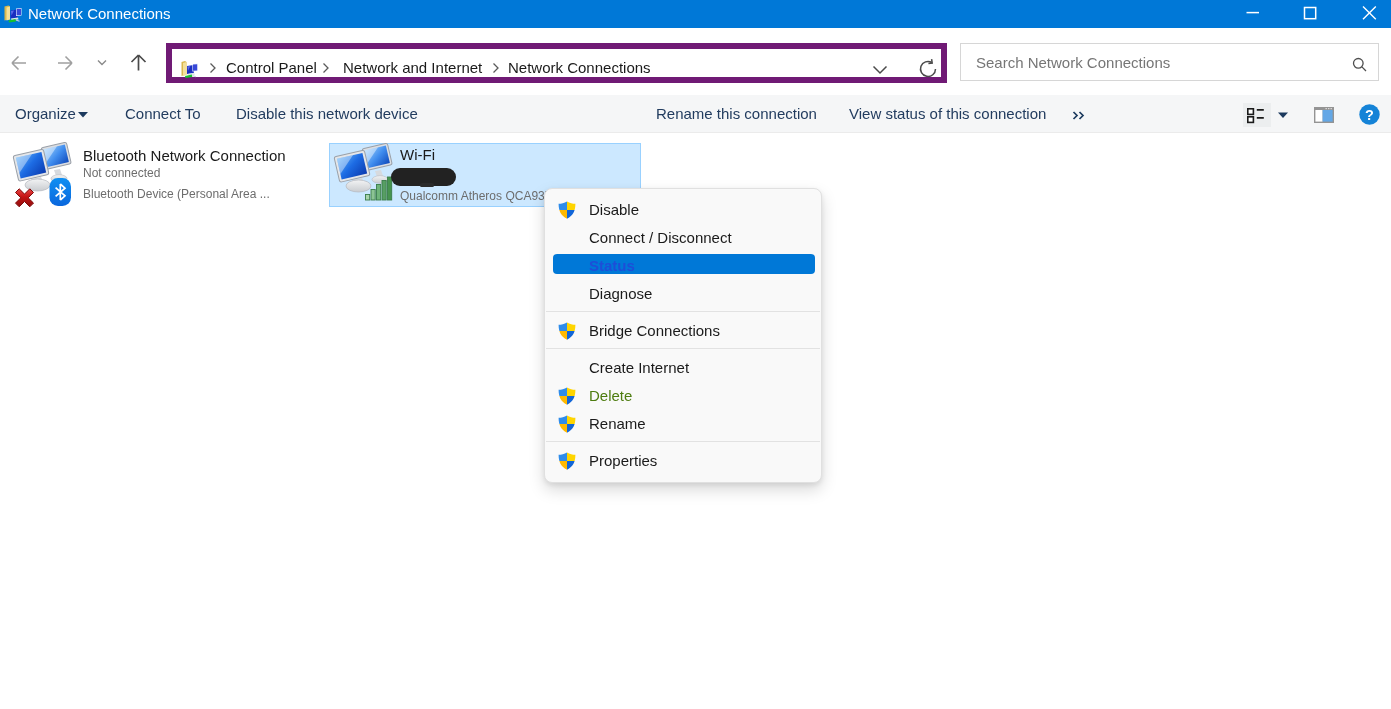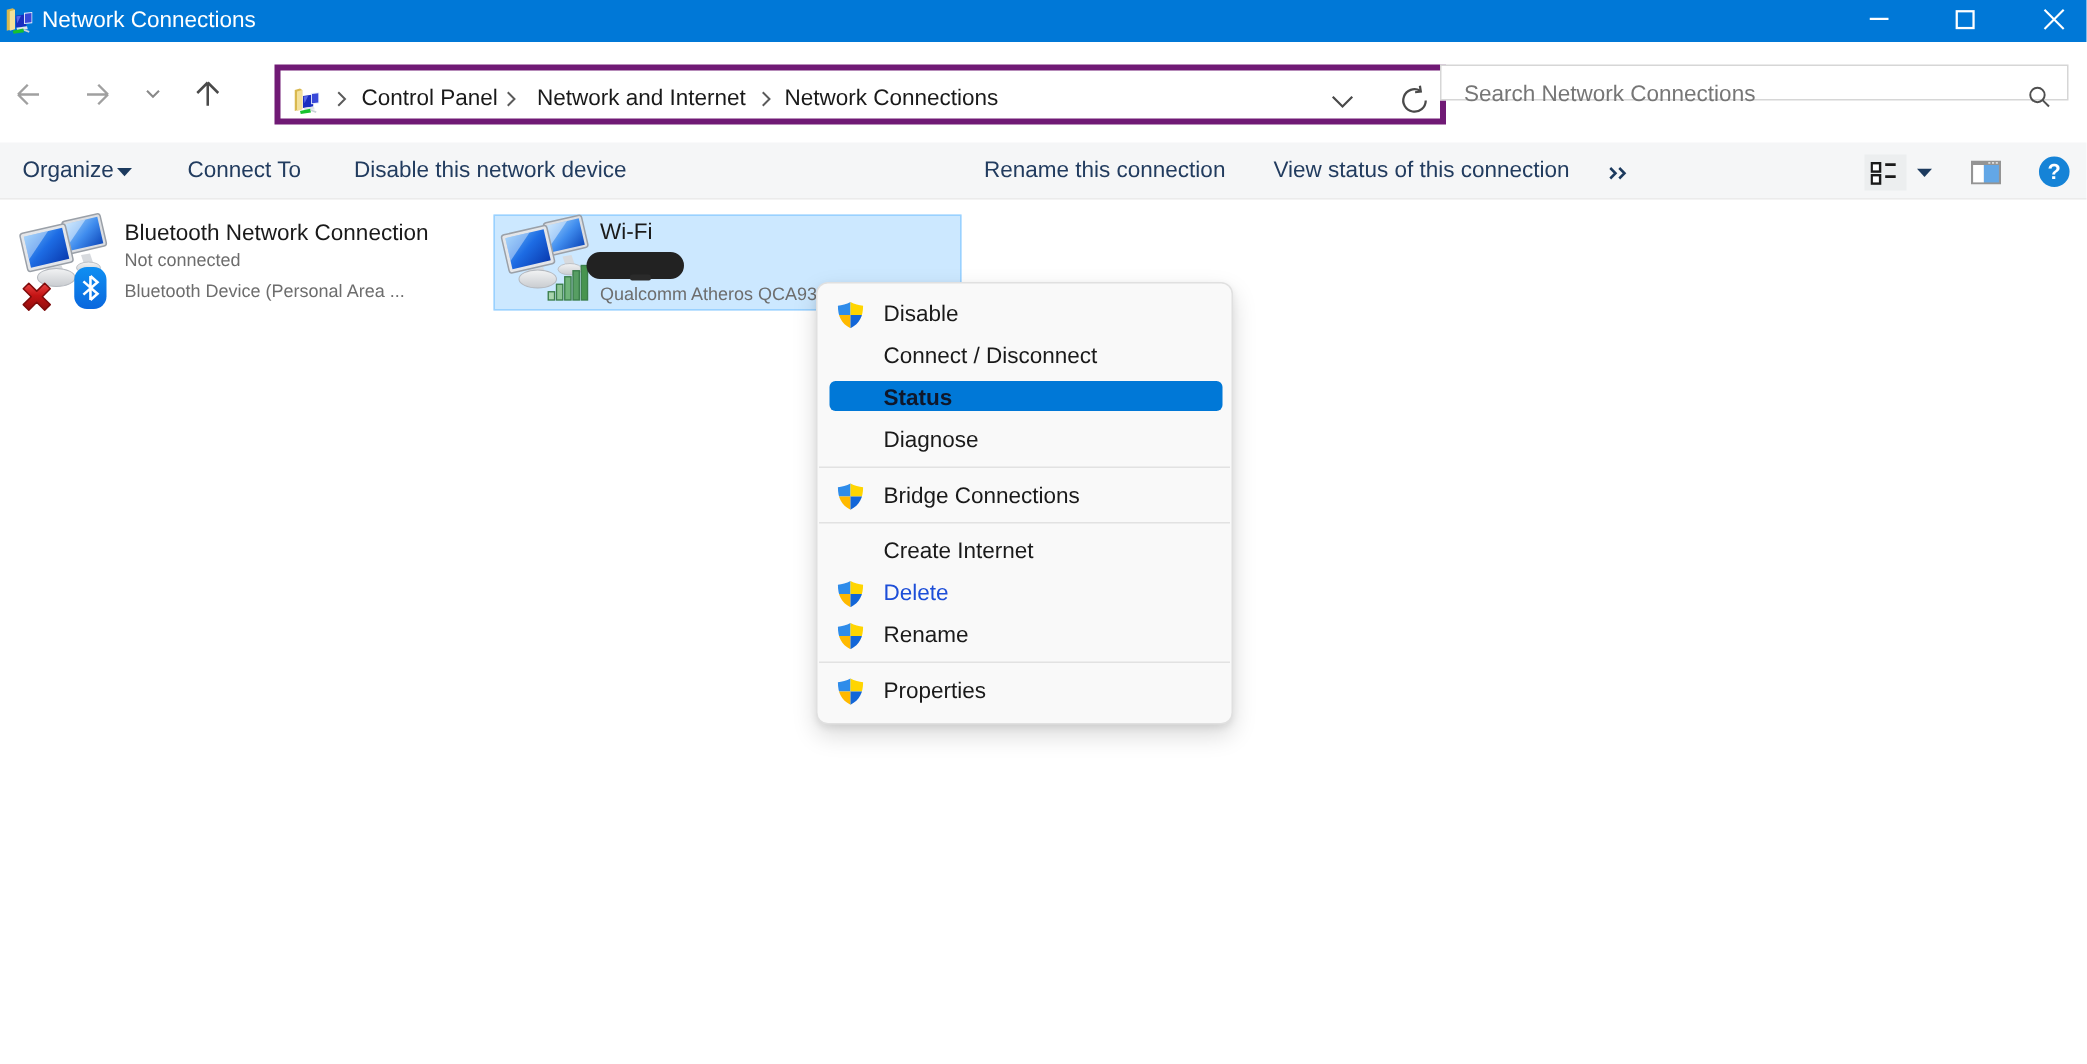--- a/index.html
+++ b/index.html
@@ -5,42 +5,42 @@
 * { margin:0; padding:0; box-sizing:border-box; }
 html,body { width:1391px; height:709px; overflow:hidden; background:#fff;
   font-family:"Liberation Sans", sans-serif; font-size:15px; color:#1a1a1a; }
 .titlebar { position:absolute; left:0; top:0; width:1391px; height:28px; background:#0078d7; }
 .titlebar .ticon { position:absolute; left:3px; top:3px; }
 .titlebar .ttext { position:absolute; left:28px; top:0; line-height:28px; color:#fff; font-size:15px; }
 .capbtn { position:absolute; top:0; height:28px; }
 .navbar { position:absolute; left:0; top:28px; width:1391px; height:67px; background:#fff; }
 .navsvg { position:absolute; left:0; top:0; }
 .addrbox { position:absolute; left:166px; top:15px; width:781px; height:40px;
-  border:4px solid #701a75; background:#fff;margin-left:17px; }
+  border:6px solid #701a75; background:#fff; }
 .crumb { position:absolute; top:0; height:38px; line-height:38px; font-size:15px; color:#1a1a1a; white-space:nowrap; }
-.searchbox { position:absolute; left:960px; top:15px; width:419px; height:24px;
+.searchbox { position:absolute; left:960px; top:15px; width:419px; height:38px;
   border:1px solid #d6d6d6; background:#fff; }
 .searchbox .ph { position:absolute; left:15px; top:0; line-height:38px; color:#767676; font-size:15px; }
 .toolbar { position:absolute; left:0; top:95px; width:1391px; height:38px; background:#f5f6f7;
   border-bottom:1px solid #ebebeb; }
 .titem { position:absolute; top:0; height:37px; line-height:37px; font-size:15px; color:#223c5f; white-space:nowrap; }
 .content { position:absolute; left:0; top:134px; width:1391px; height:575px; background:#fff; }
 .tile-title { font-size:15px; color:#1a1a1a; }
 .tile-sub { font-size:12px; color:#6d6d6d; }
 .wifi-sel { position:absolute; left:329px; top:143px; width:312px; height:64px;
   background:#cce8ff; border:1px solid #99d1ff; }
 .menu { position:absolute; left:544px; top:188px; width:278px; background:#f9f9f9;
   border:1px solid #e0e0e0; border-radius:8px;
   box-shadow:0 7px 16px rgba(0,0,0,0.15), 0 2px 5px rgba(0,0,0,0.08); padding:7px 0; }
 .mi { position:relative; height:28px; line-height:28px; font-size:15px; color:#1a1a1a; padding-left:44px; }
 .mi .shield { position:absolute; left:13px; top:5px; }
-.mi.dis { color:#1d4ed8; }
+.mi.dis { color:#4d7c0f; }
 .msep { height:9px; position:relative; }
 .msep:after { content:""; position:absolute; left:1px; right:1px; top:2.5px; height:1px; background:#e2e2e2; }
-.mi.hl { color:#0f172a; font-weight:bold; }
+.mi.hl { color:#1d4ed8; font-weight:bold; }
 .mi.hl:before { content:""; position:absolute; left:8px; right:6px; top:2px; bottom:6px;
   background:#0078d7; border-radius:4px; z-index:-1; }
 .mi.hl { z-index:0; }
 </style>
 </head>
 <body>
 
 <div class="titlebar">
   <svg class="ticon" width="22" height="22" viewBox="0 0 22 22">
     <path d="M1.5 3.5 L5.5 2.5 L7 3.5 L7 16 L1.5 17.5 Z" fill="#d9b84e"></path>

